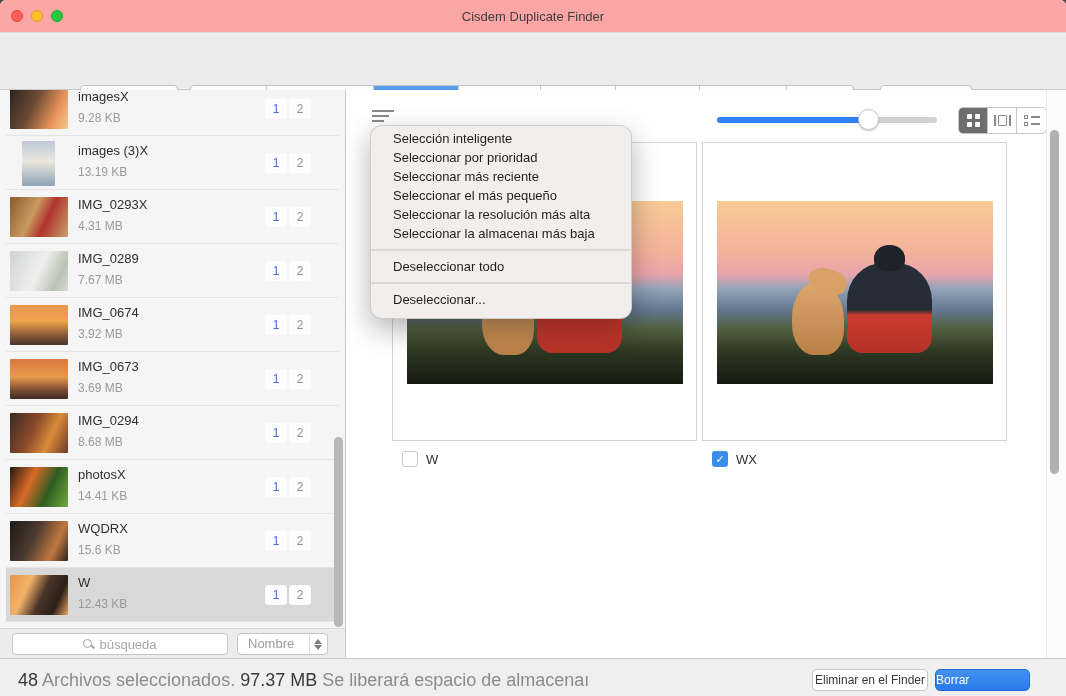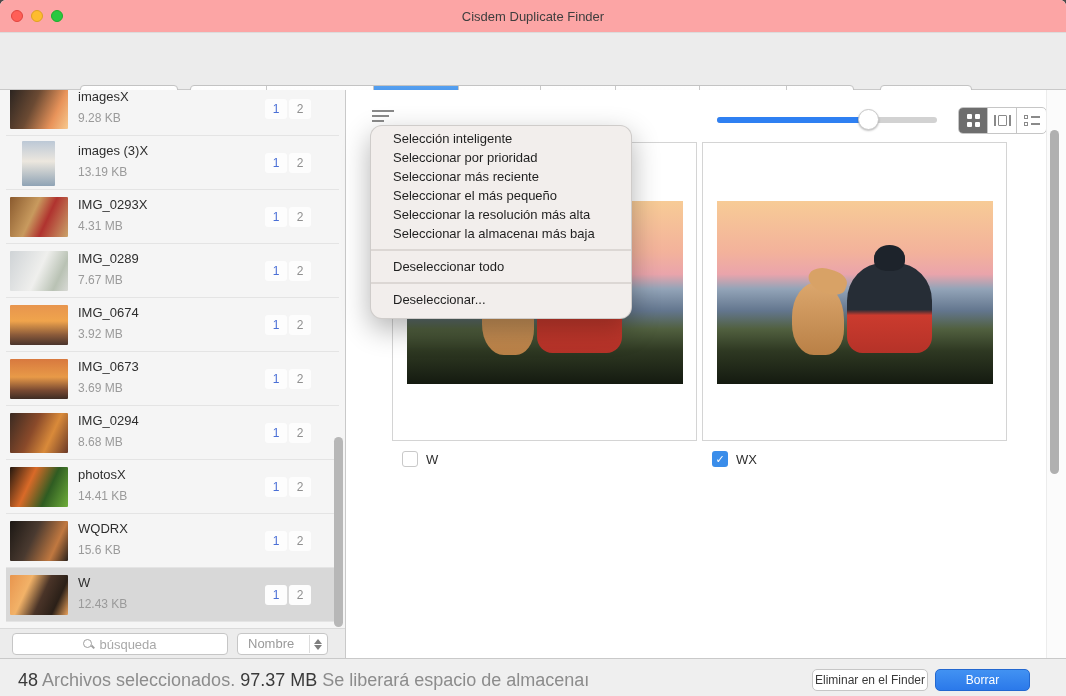--- a/index.html
+++ b/index.html
@@ -105,21 +105,21 @@
   
   .menu { position:absolute; left:370px; top:125px; width:262px; background:#f2eeec; border:1px solid rgba(0,0,0,.14); border-radius:12px; box-shadow:0 10px 28px rgba(0,0,0,.30); padding:3px 0 9px 0; z-index:50; }
   .mi { height:19px; line-height:19px; padding-left:22px; font-size:13px; color:#1f1f1f; white-space:nowrap; }
   .msep { height:2px; background:#dcd7d4; margin:6px 0; }
 
   
   .statusbar { position:absolute; left:0; top:658px; width:1066px; height:38px; background:#efefef; border-top:1px solid #c9c9c9; }
   .status { position:absolute; left:18px; top:11px; font-size:18px; color:#8c8c8c; white-space:nowrap; }
   .status b { color:#3a3a3a; font-weight:400; }
   .finderbtn { position:absolute; left:812px; top:10px; width:116px; height:22px; background:#fff; border:1px solid #c6c6c6; border-radius:5px; font-size:12px; color:#3a3a3a; text-align:center; line-height:20px; }
-  .delbtn { position:absolute; left:935px; top:10px; width:95px; height:22px; background:linear-gradient(#4292f2,#2b79ea); border:1px solid #2368d0; border-radius:5px; font-size:12px; color:#fff; text-align:center; line-height:20px; }
+  .delbtn { position:absolute; left:935px; top:10px; width:95px; height:22px; background:linear-gradient(#4292f2,#2b79ea); border:1px solid #2368d0; border-radius:5px; font-size:12px; color:#fff; text-align:left; line-height:20px; }
 </style>
 </head>
 <body>
 
 <div class="window">
 
   <div class="titlebar">
     <div class="lights">
       <div class="light r"></div>
       <div class="light y"></div>

